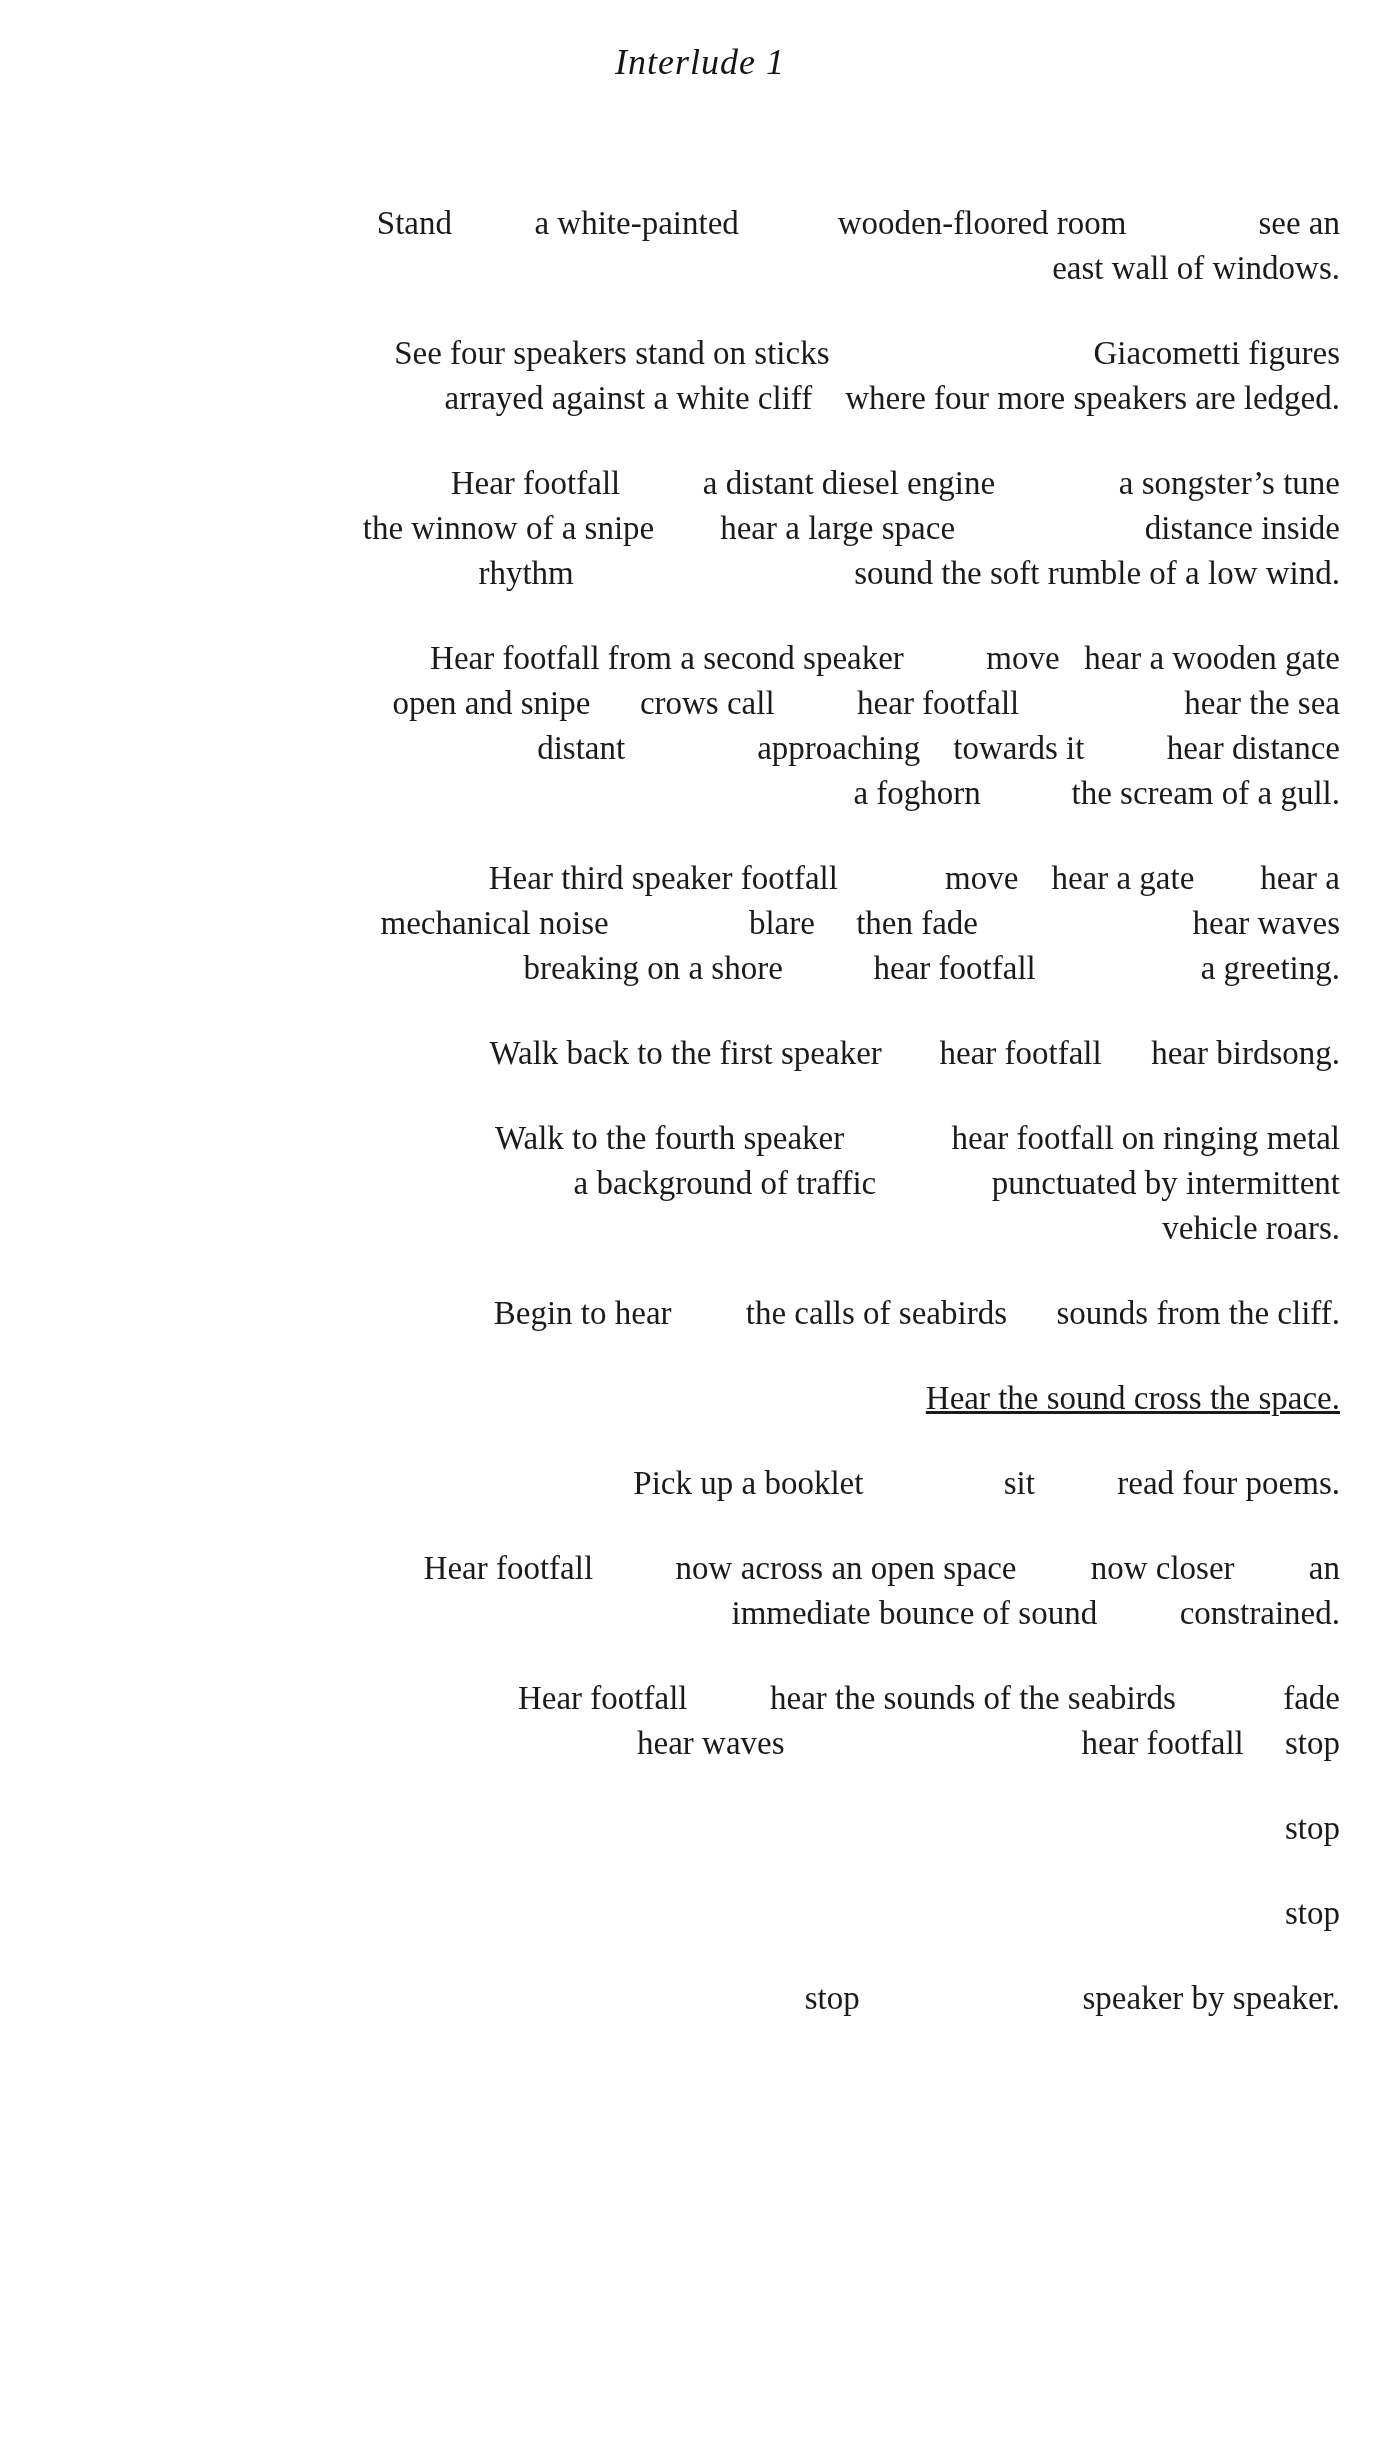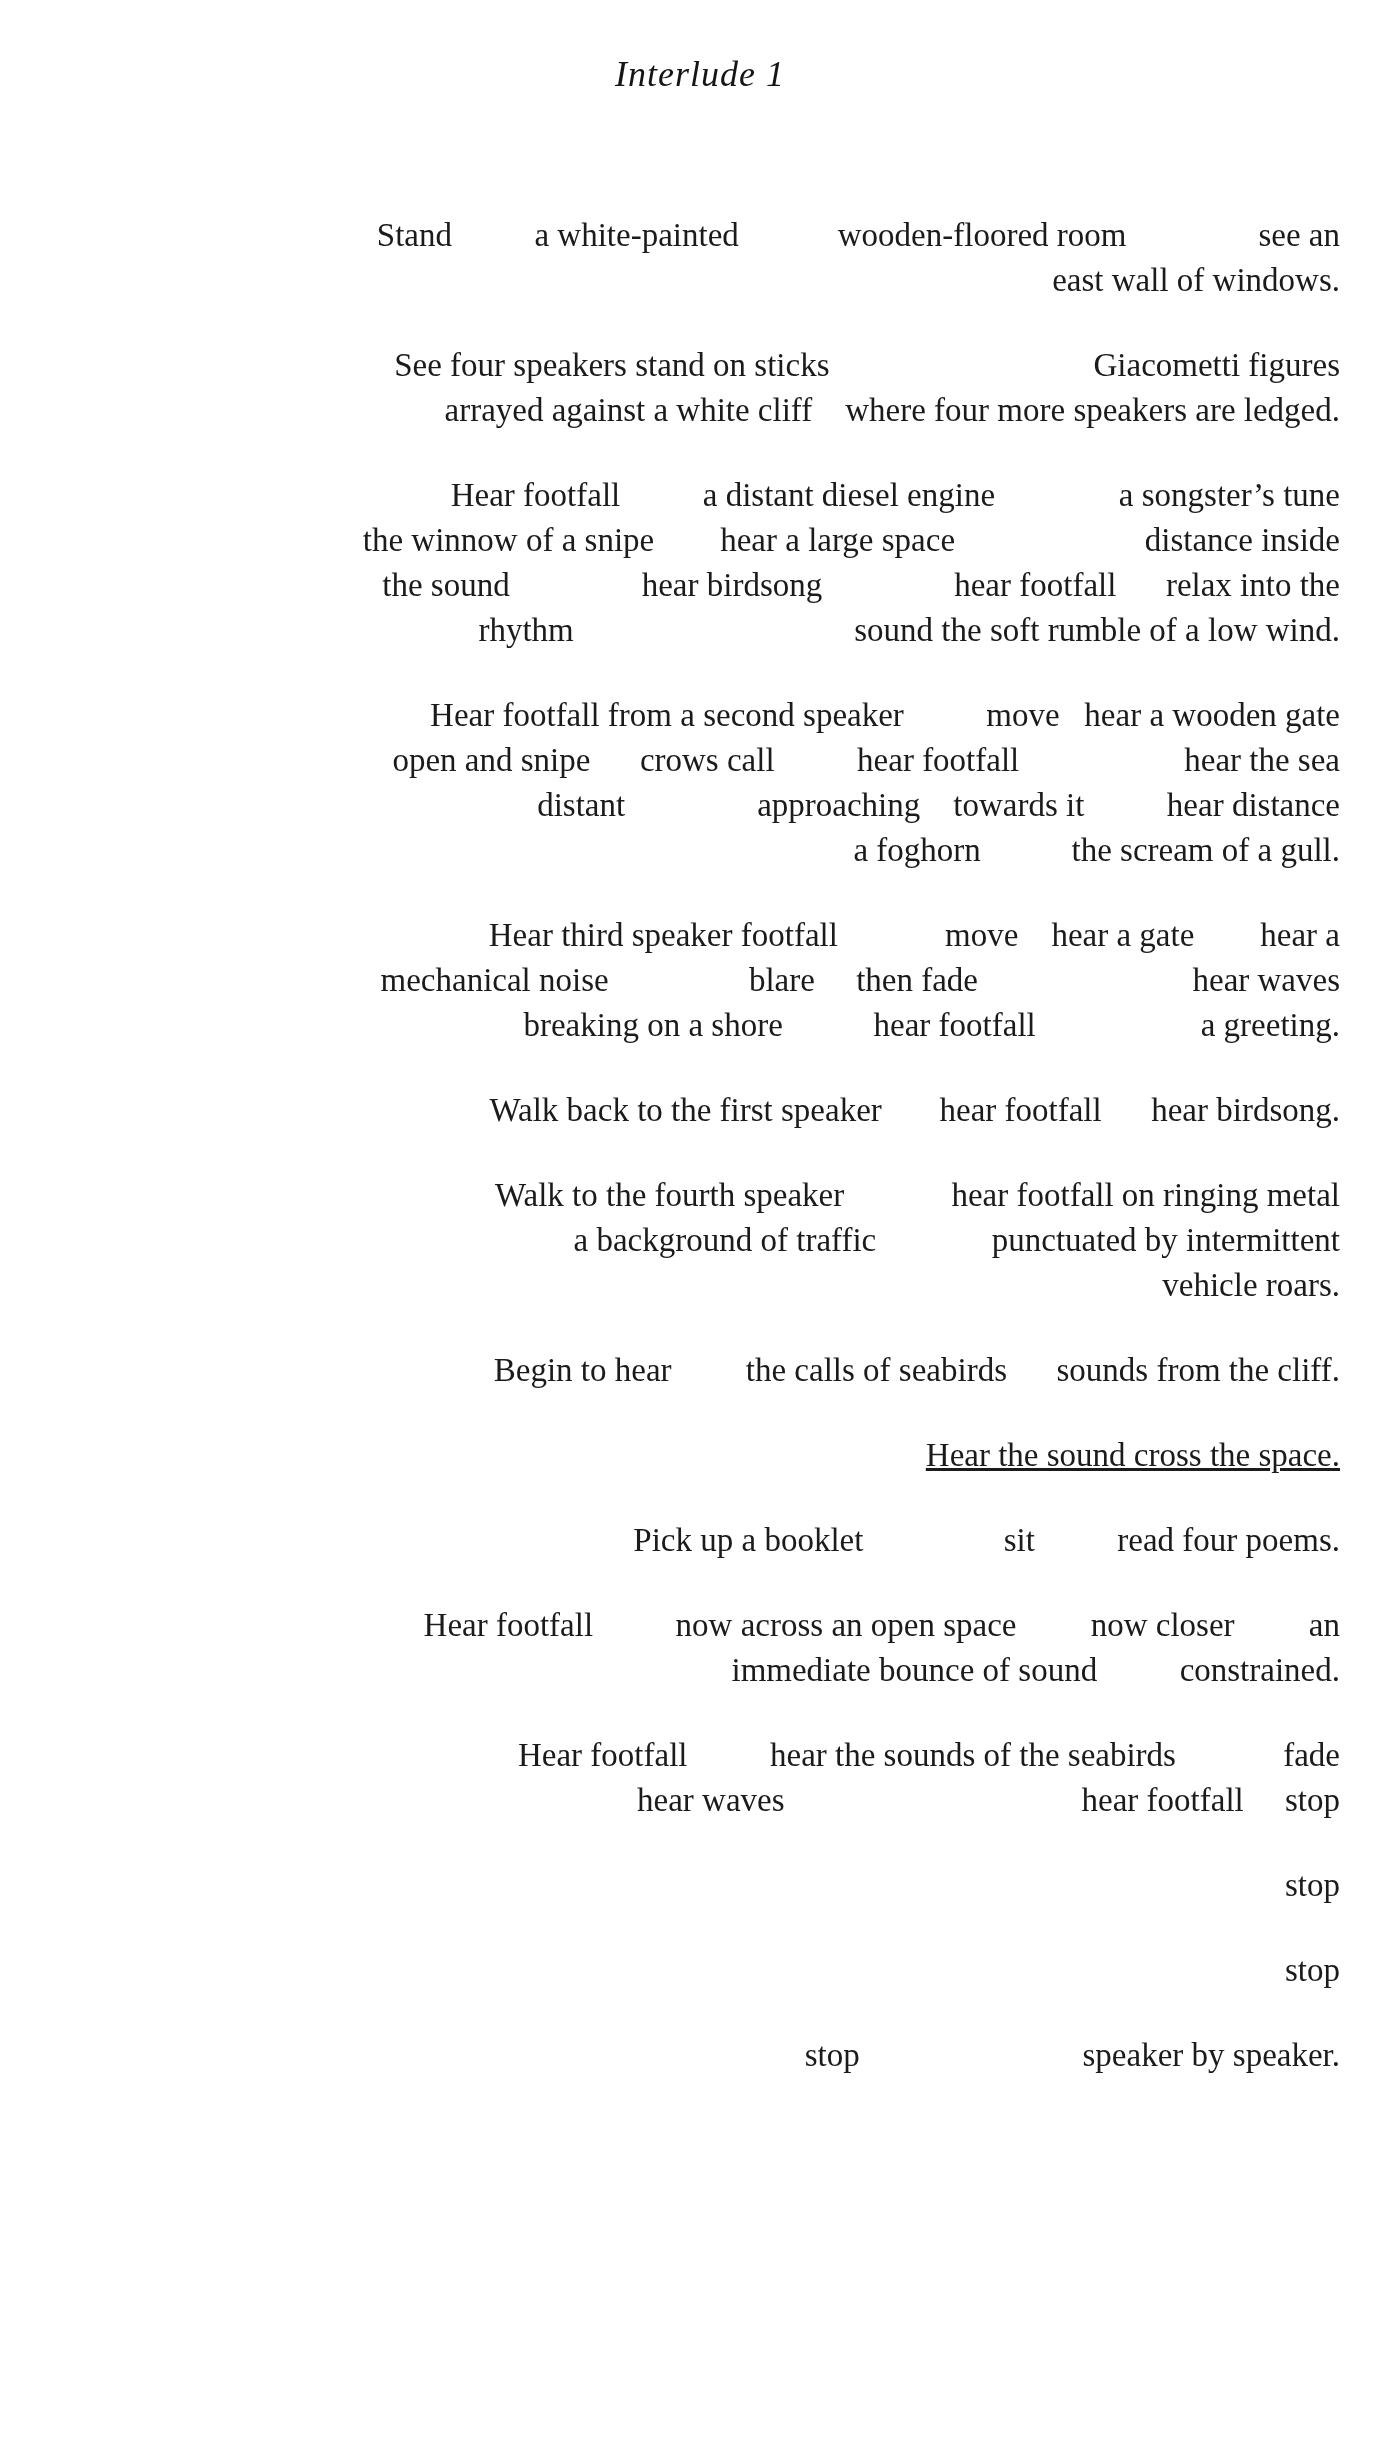--- a/index.html
+++ b/index.html
@@ -8,21 +8,21 @@
   }
   body {
     width: 1400px;
     height: 2438px;
     background: #ffffff;
     color: #1b1b1b;
     font-family: "Liberation Serif", serif;
     overflow: hidden;
   }
   .page-title {
-    padding-top: 52px;
+    padding-top: 40px;
     text-align: center;
     font-style: italic;
     font-size: 36px;
     line-height: 45px;
     letter-spacing: 1px;
     color: #151515;
   }
   .poem {
     margin-left: 130px;
     margin-right: 60px;
@@ -57,21 +57,20 @@
     </div>
 
     <div class="stanza">
       <div class="line">See four speakers stand on sticks                                Giacometti figures</div>
       <div class="line">      arrayed against a white cliff    where four more speakers are ledged.</div>
     </div>
 
     <div class="stanza">
       <div class="line">Hear footfall          a distant diesel engine               a songster’s tune</div>
       <div class="line">the winnow of a snipe        hear a large space                       distance inside</div>
-      <div class="line">the sound                hear birdsong                hear footfall      relax into the</div>
       <div class="line">rhythm                                  sound the soft rumble of a low wind.</div>
     </div>
 
     <div class="stanza">
       <div class="line">Hear footfall from a second speaker          move   hear a wooden gate</div>
       <div class="line">open and snipe      crows call          hear footfall                    hear the sea</div>
       <div class="line">      distant                approaching    towards it          hear distance</div>
       <div class="line">                     a foghorn           the scream of a gull.</div>
     </div>
 

